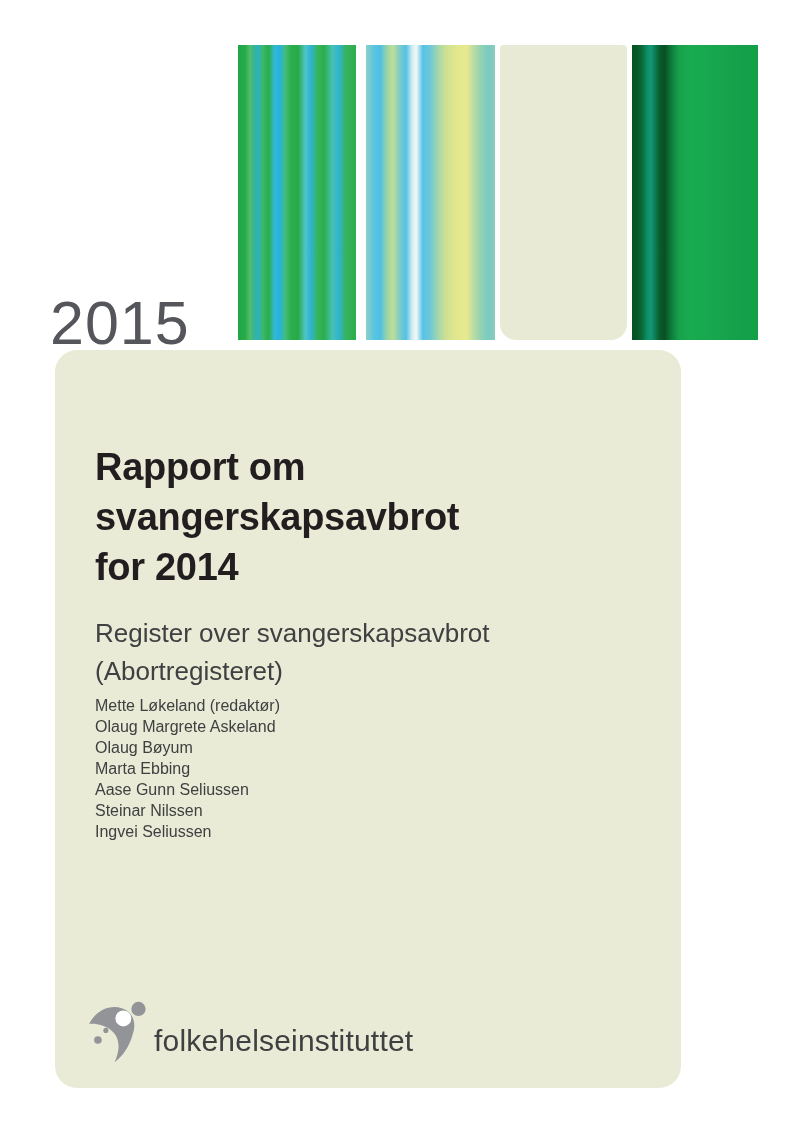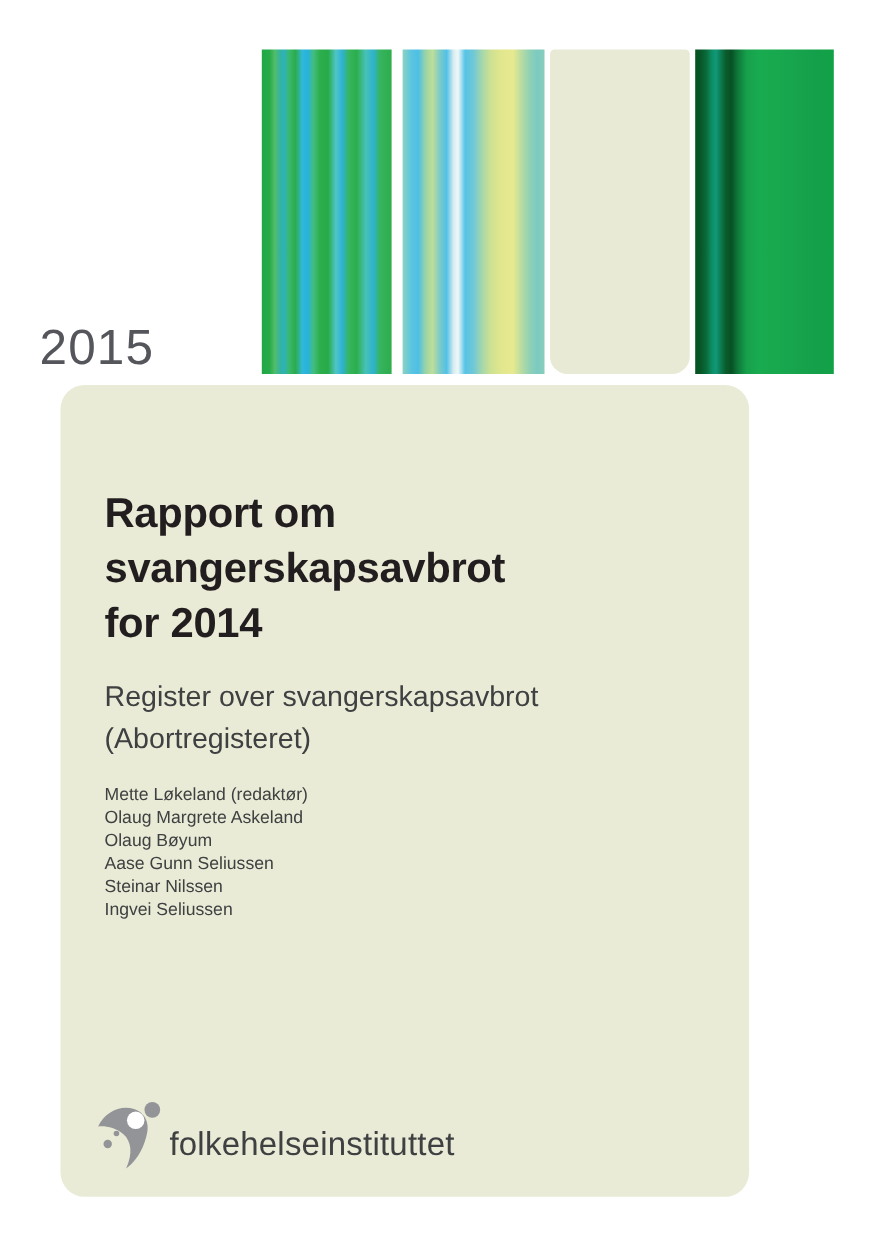--- a/index.html
+++ b/index.html
@@ -5,22 +5,22 @@
   html,body{margin:0;padding:0;background:#ffffff;}
   .page{
     position:relative;
     width:800px;height:1131px;
     background:#ffffff;
     font-family:"Liberation Sans", sans-serif;
     overflow:hidden;
   }
   .year{
     position:absolute;
-    left:36px;top:293px;
-    font-size:45px;
+    left:50px;top:293px;
+    font-size:61px;
     line-height:1;
     letter-spacing:1px;
     color:#55565b;
   }
   .stripes{
     position:absolute;
     left:238px;top:45px;
     width:520px;height:295px;
     display:flex;
   }
@@ -74,21 +74,21 @@
   .subtitle{
     position:absolute;
     left:40px;top:264px;
     font-size:26px;
     line-height:38px;
     color:#3f4041;
     white-space:pre-line;
   }
   .authors{
     position:absolute;
-    left:40px;top:362px;
+    left:40px;top:345px;
     font-size:16px;
     line-height:21px;
     color:#3f4041;
   }
   .logo{
     position:absolute;
     left:31px;top:650px;
     display:flex;
     align-items:center;
   }
@@ -121,20 +121,21 @@
 svangerskapsavbrot
 for 2014</h1>
 
     <div class="subtitle">Register over svangerskapsavbrot
 (Abortregisteret)</div>
 
     <div class="authors">
       <div>Mette Løkeland (redaktør)</div>
       <div>Olaug Margrete Askeland</div>
       <div>Olaug Bøyum</div>
+      <div>Marta Ebbing</div>
       <div>Aase Gunn Seliussen</div>
       <div>Steinar Nilssen</div>
       <div>Ingvei Seliussen</div>
     </div>
 
     <div class="logo">
       <svg class="logo-mark" viewBox="0 0 78 80" xmlns="http://www.w3.org/2000/svg">
         <path d="M4,30 C12,13 30,5 45,10 C58,14 64,27 59,42 C55,58 46,71 36,78 C44,61 42,47 33,39 C24,31 12,29 4,30 Z" fill="#929497"></path>
         <circle cx="66" cy="11" r="9" fill="#929497"></circle>
         <circle cx="47" cy="23" r="10" fill="#ffffff"></circle>

